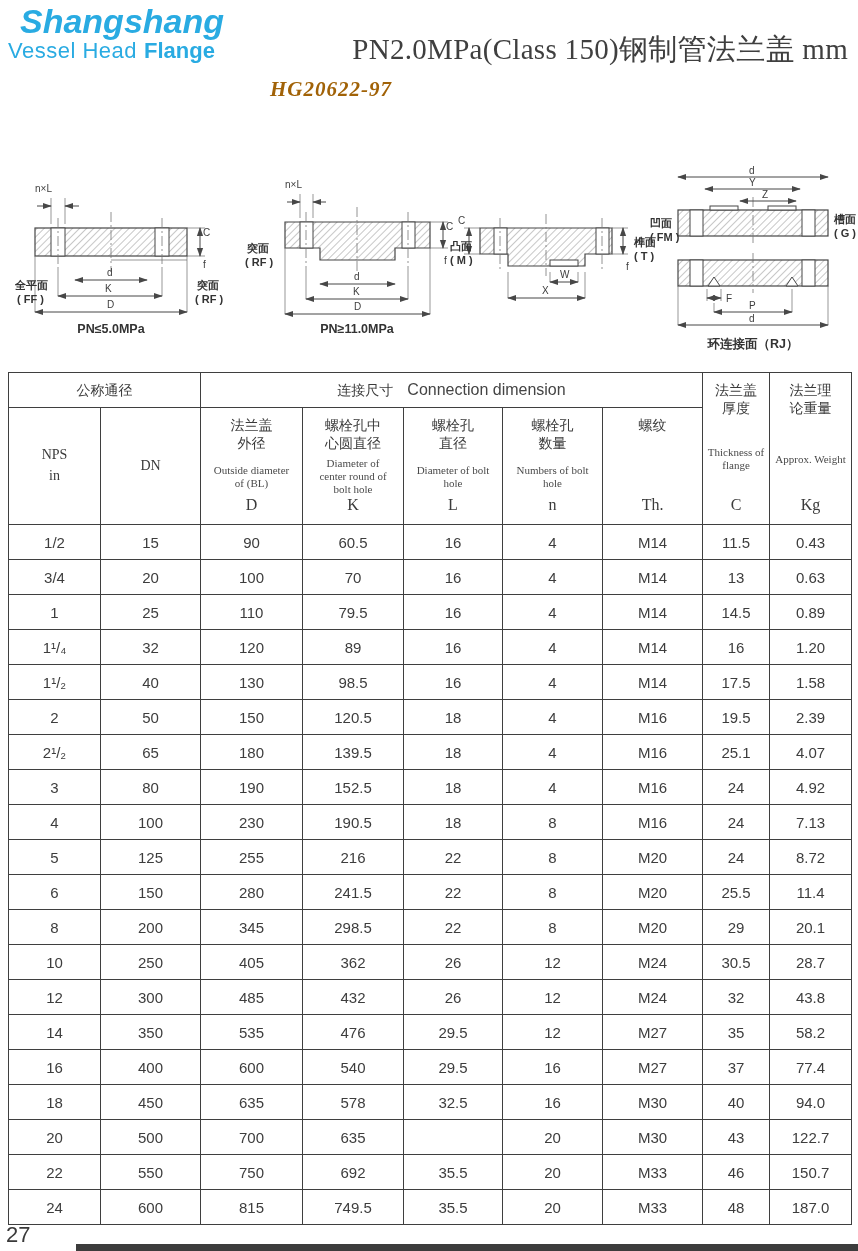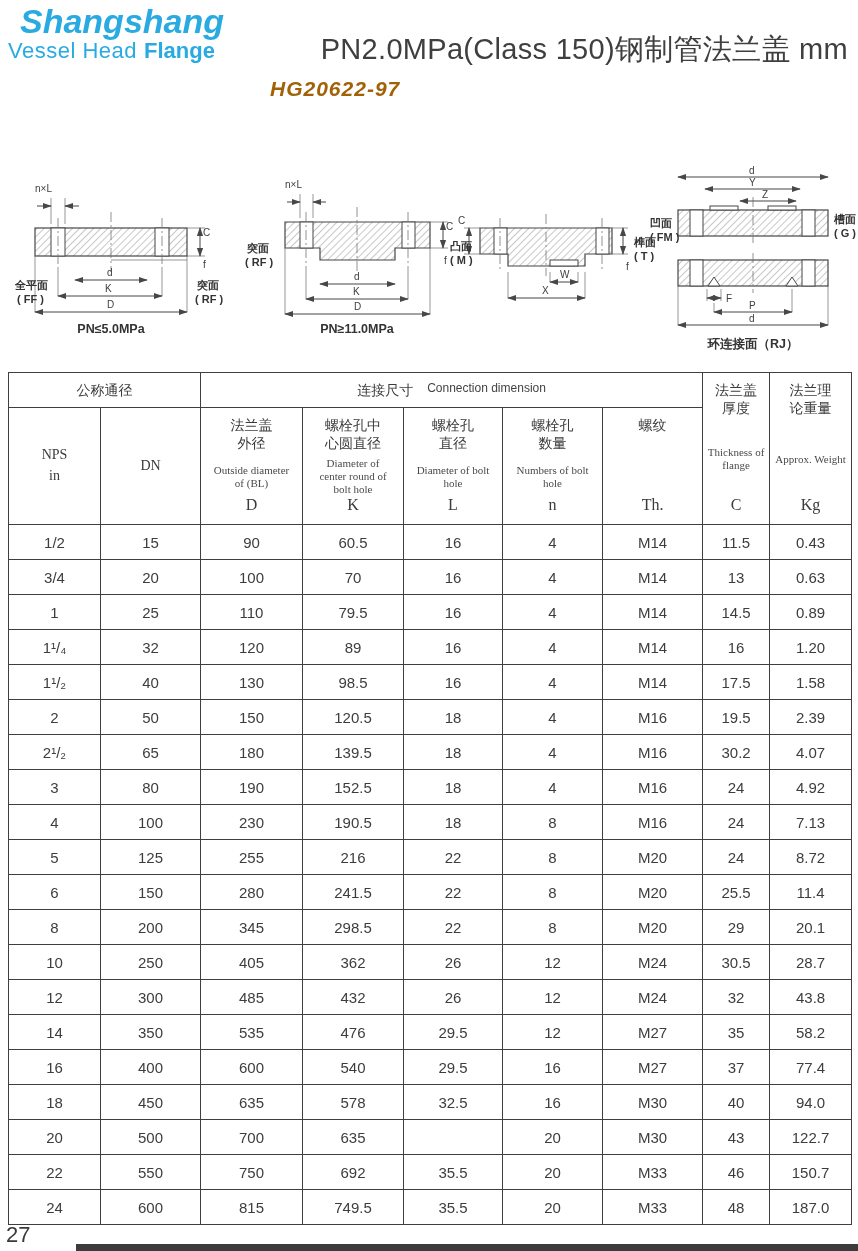--- a/index.html
+++ b/index.html
@@ -7,21 +7,21 @@
        font-family:"Liberation Sans", sans-serif;color:#3b3b3b;}
 
   
   .logo{position:absolute;left:20px;top:2px;}
   .logo-name{font-size:34px;font-weight:bold;font-style:italic;color:#29abe2;letter-spacing:0;}
   .logo-tag{font-size:22px;color:#29abe2;margin-top:-3px;margin-left:-12px;white-space:nowrap;}
   .logo-tag .t1{font-weight:normal;letter-spacing:.5px;}
   .logo-tag .t2{font-weight:bold;margin-left:7px;}
 
   
-  .titleblock{position:absolute;right:10px;top:30px;width:578px;}
+  .titleblock{position:absolute;right:10px;top:30px;width:578px;font-family:Liberation Serif, serif;}
   .title{font-size:29px;color:#3f3f3f;text-align:right;letter-spacing:.3px;white-space:nowrap;}
   .title-row2{display:flex;justify-content:space-between;align-items:baseline;margin-top:7px;}
   .standard{font-size:21px;font-weight:bold;font-style:italic;color:#a16207;letter-spacing:1px;}
   .subtitle{font-size:19px;color:#3f3f3f;}
 
   
   .diagrams{position:absolute;left:0;top:0;width:858px;height:360px;}
   .diagrams svg{position:absolute;}
   svg text{font-family:"Liberation Sans", sans-serif;fill:#3d3d3d;}
   .lbl{font-size:10px;}
@@ -32,21 +32,21 @@
   .cl{stroke:#777;stroke-width:.8;fill:none;stroke-dasharray:10 3 2 3;}
   .body-sec{stroke:#474747;stroke-width:1.2;}
   .slot{fill:#fff;stroke:#474747;stroke-width:1;}
 
   
   table.spec{position:absolute;left:8px;top:372px;width:843px;border-collapse:collapse;table-layout:fixed;}
   table.spec th,table.spec td{border:1.6px solid #3f3f3f;padding:0;text-align:center;vertical-align:middle;font-weight:normal;}
   tr.band1 th{height:34px;font-size:17px;}
   tr.band2 th{height:106px;}
   .conn-wrap{display:flex;align-items:flex-start;justify-content:center;gap:14px;}
-  .conn-en{font-size:12px;color:#444;}
+  .conn-en{font-size:16px;color:#444;}
   .hcell{display:flex;flex-direction:column;align-items:center;justify-content:space-between;
          height:100%;box-sizing:border-box;padding:9px 2px 10px;font-family:Liberation Serif, serif;}
   .hcell.center{justify-content:center;gap:2px;}
   .zh{font-size:14px;line-height:1.3;color:#3b3b3b;}
   .en{font-size:11px;line-height:1.18;color:#4a4a4a;margin-top:4px;max-width:82px;}
   .sym{font-size:16px;color:#3b3b3b;}
   table.spec tbody td{height:35px;font-size:15px;box-sizing:border-box;color:#3d3d3d;}
 
   
   .page-num{position:absolute;left:6px;top:1222px;font-size:22px;color:#3a3a3a;}
@@ -413,21 +413,21 @@
           <td>2.39</td>
         </tr>
         <tr>
           <td>2¹/₂</td>
           <td>65</td>
           <td>180</td>
           <td>139.5</td>
           <td>18</td>
           <td>4</td>
           <td>M16</td>
-          <td>30.2</td>
+          <td>25.1</td>
           <td>4.07</td>
         </tr>
         <tr>
           <td>3</td>
           <td>80</td>
           <td>190</td>
           <td>152.5</td>
           <td>18</td>
           <td>4</td>
           <td>M16</td>

